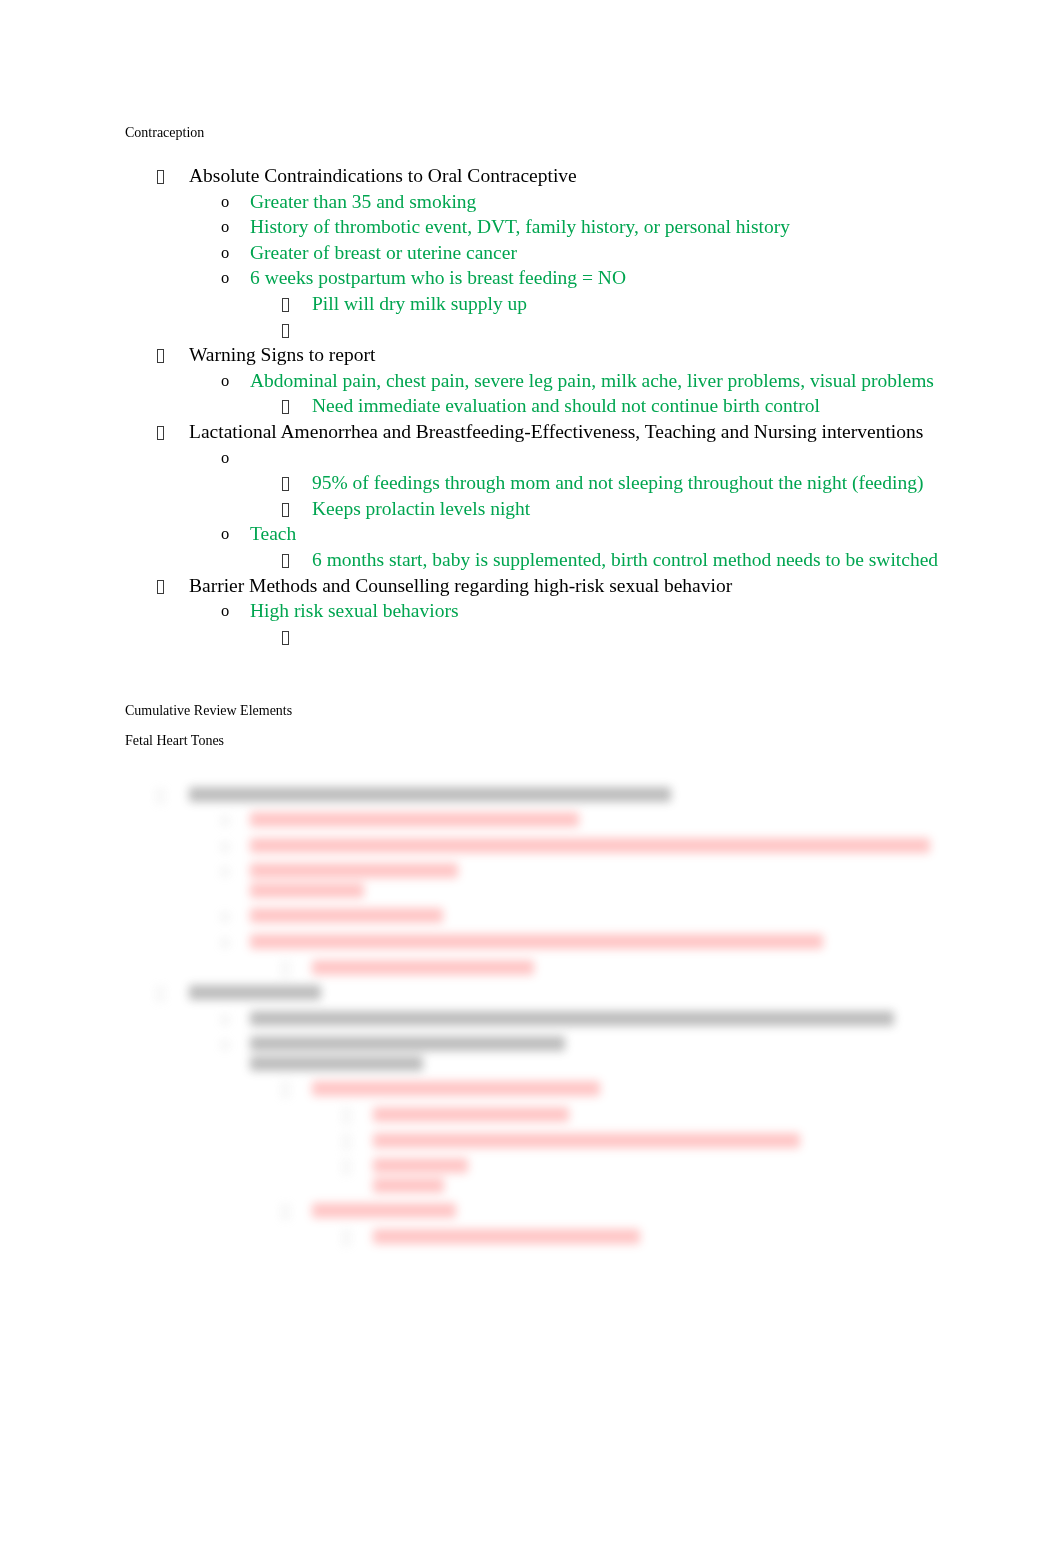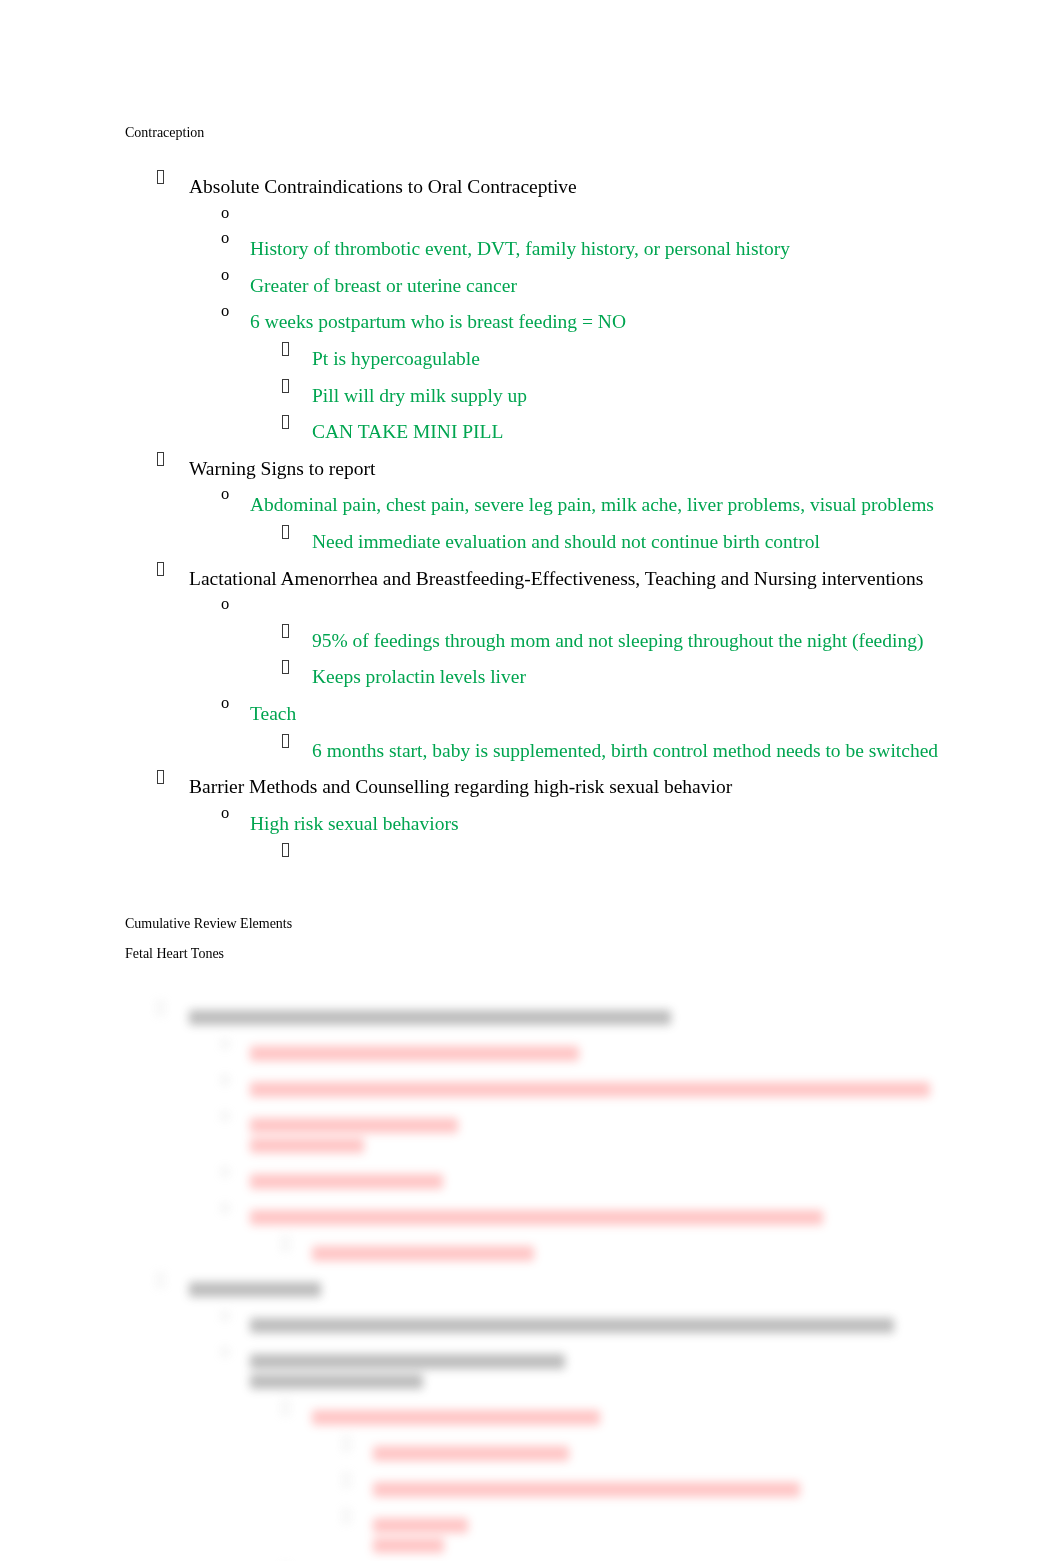--- a/index.html
+++ b/index.html
@@ -43,21 +43,20 @@
   }
   .marker {
     flex: 0 0 auto;
     color: #000000;
     text-align: left;
     font-family: "Liberation Serif", "DejaVu Serif", serif;
   }
   .txt {
     flex: 1 1 auto;
     display: block;
-    margin-top: 11px;
   }
 
   
   .lvl1 { padding-left: 32px; }
   .lvl1 > .marker { width: 32px; }
   .lvl2 { padding-left: 96px; }
   .lvl2 > .marker { width: 29px; }
   .lvl3 { padding-left: 157px; }
   .lvl3 > .marker { width: 30px; }
   .lvl4 { padding-left: 218px; }
@@ -105,44 +104,40 @@
 
   <div class="heading black">Contraception</div>
 
   <ul class="list" id="contraception-list">
       <li class="row lvl1">
         <span class="marker"><span class="box-glyph"></span></span>
         <span class="txt black">Absolute Contraindications to Oral Contraceptive</span>
       </li>
       <li class="row lvl2">
         <span class="marker"><span class="o-glyph">o</span></span>
+        <span class="txt green">Greater than 35 and smoking</span>
       </li>
       <li class="row lvl2">
         <span class="marker"><span class="o-glyph">o</span></span>
         <span class="txt green">History of thrombotic event, DVT, family history, or personal history</span>
       </li>
       <li class="row lvl2">
         <span class="marker"><span class="o-glyph">o</span></span>
         <span class="txt green">Greater of breast or uterine cancer</span>
       </li>
       <li class="row lvl2">
         <span class="marker"><span class="o-glyph">o</span></span>
         <span class="txt green">6 weeks postpartum who is breast feeding = NO</span>
       </li>
       <li class="row lvl3">
         <span class="marker"><span class="box-glyph"></span></span>
-        <span class="txt green">Pt is hypercoagulable</span>
-      </li>
-      <li class="row lvl3">
-        <span class="marker"><span class="box-glyph"></span></span>
         <span class="txt green">Pill will dry milk supply up</span>
       </li>
       <li class="row lvl3">
         <span class="marker"><span class="box-glyph"></span></span>
-        <span class="txt green">CAN TAKE MINI PILL</span>
       </li>
       <li class="row lvl1">
         <span class="marker"><span class="box-glyph"></span></span>
         <span class="txt black">Warning Signs to report</span>
       </li>
       <li class="row lvl2">
         <span class="marker"><span class="o-glyph">o</span></span>
         <span class="txt green">Abdominal pain, chest pain, severe leg pain, milk ache, liver problems, visual problems</span>
       </li>
       <li class="row lvl3">
@@ -155,21 +150,21 @@
       </li>
       <li class="row lvl2">
         <span class="marker"><span class="o-glyph">o</span></span>
       </li>
       <li class="row lvl3">
         <span class="marker"><span class="box-glyph"></span></span>
         <span class="txt green">95% of feedings through mom and not sleeping throughout the night (feeding)</span>
       </li>
       <li class="row lvl3">
         <span class="marker"><span class="box-glyph"></span></span>
-        <span class="txt green">Keeps prolactin levels liver</span>
+        <span class="txt green">Keeps prolactin levels night</span>
       </li>
       <li class="row lvl2">
         <span class="marker"><span class="o-glyph">o</span></span>
         <span class="txt green">Teach</span>
       </li>
       <li class="row lvl3">
         <span class="marker"><span class="box-glyph"></span></span>
         <span class="txt green">6 months start, baby is supplemented, birth control method needs to be switched</span>
       </li>
       <li class="row lvl1">

